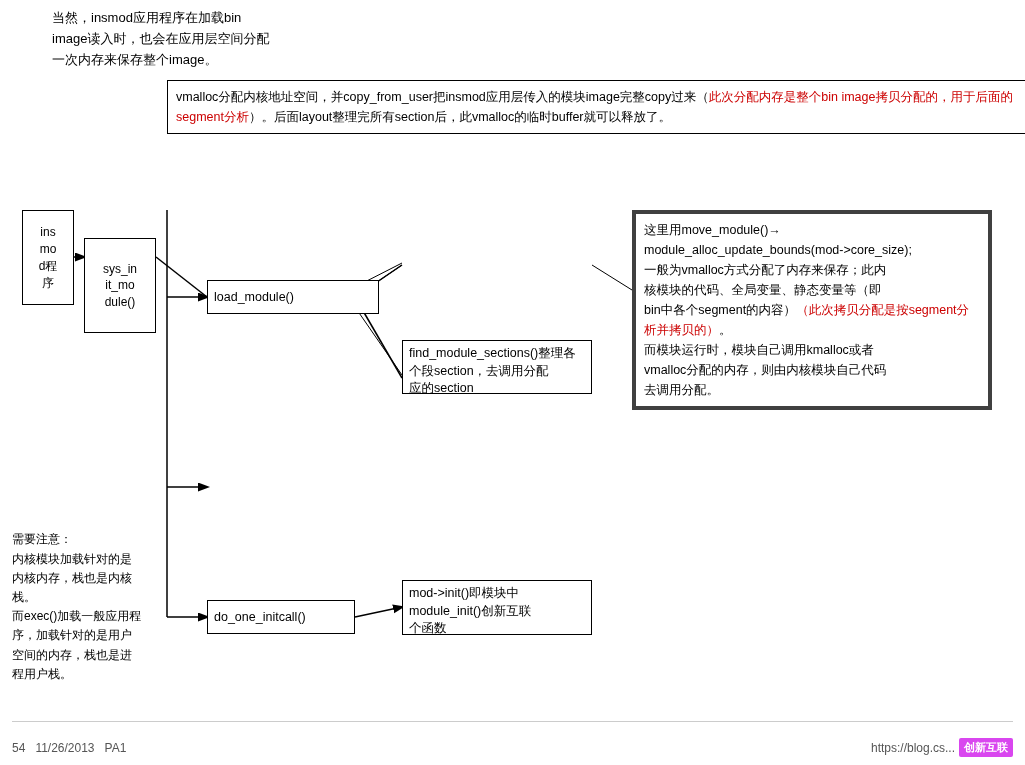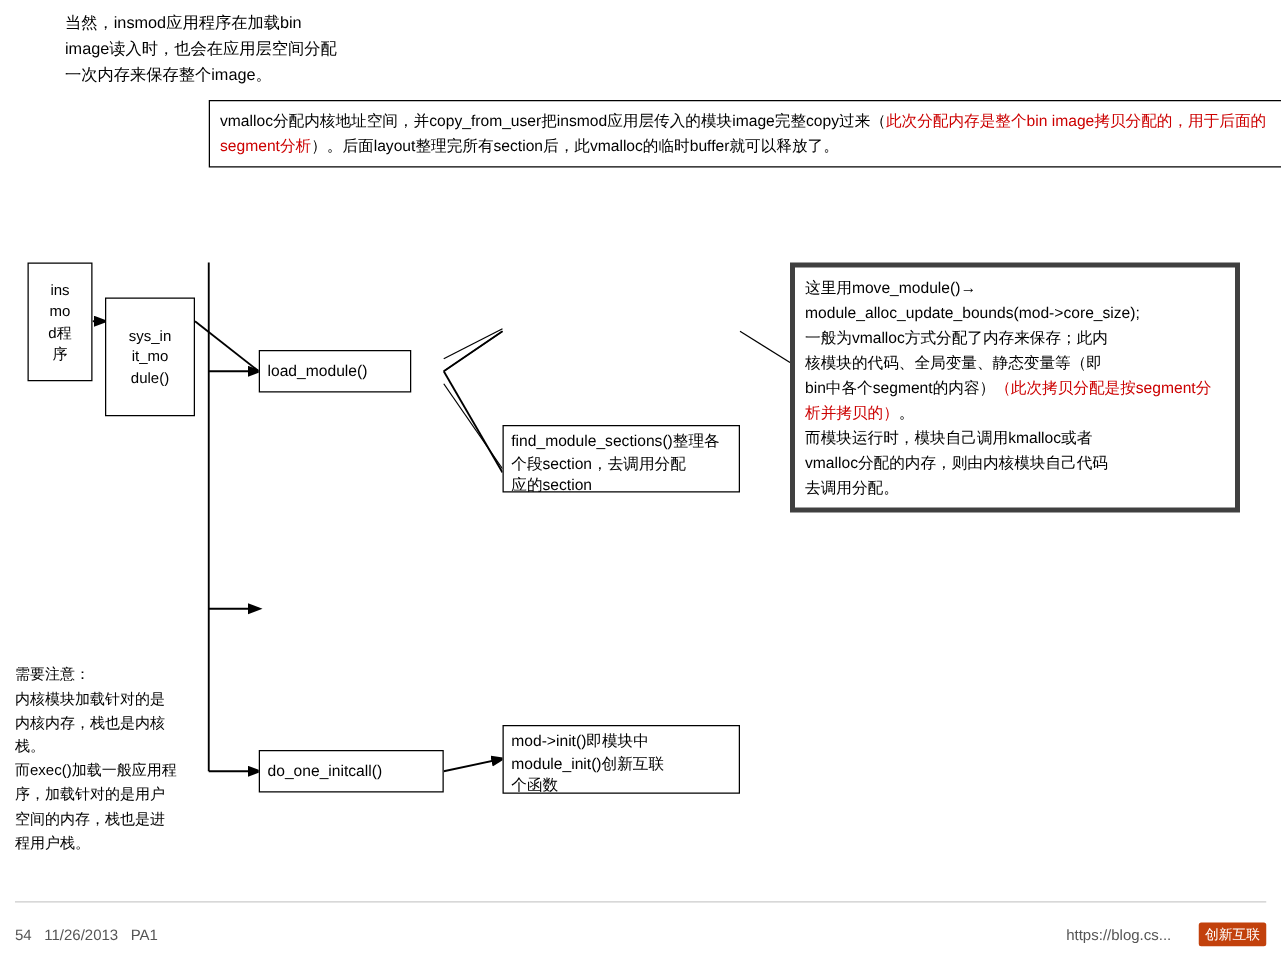--- a/index.html
+++ b/index.html
@@ -83,21 +83,21 @@
       font-size: 12px;
       display: flex;
       align-items: center;
       justify-content: center;
       text-align: center;
       margin-top: 28px;
     }
     .box-load {
       left: 195px;
       top: 200px;
-      width: 122px;
+      width: 172px;
       height: 34px;
       display: flex;
       align-items: center;
     }
     .box-layout {
       left: 390px;
       top: 155px;
       width: 190px;
       height: 60px;
     }
@@ -178,27 +178,27 @@
       justify-content: space-between;
       align-items: center;
       font-size: 12px;
       color: #555;
       border-top: 1px solid #ccc;
       padding-top: 16px;
     }
     .footer-logo {
       display: flex;
       align-items: center;
-      gap: 22px;
+      gap: 4px;
     }
     .logo-box {
-      background: #c2410c;
+      background: #d946ef;
       color: #fff;
       font-size: 11px;
-      font-weight: normal;
+      font-weight: bold;
       padding: 2px 5px;
       border-radius: 2px;
     }
   </style>
 </head>
 <body>
 
 <div class="page">
 
   <div class="header-section">

